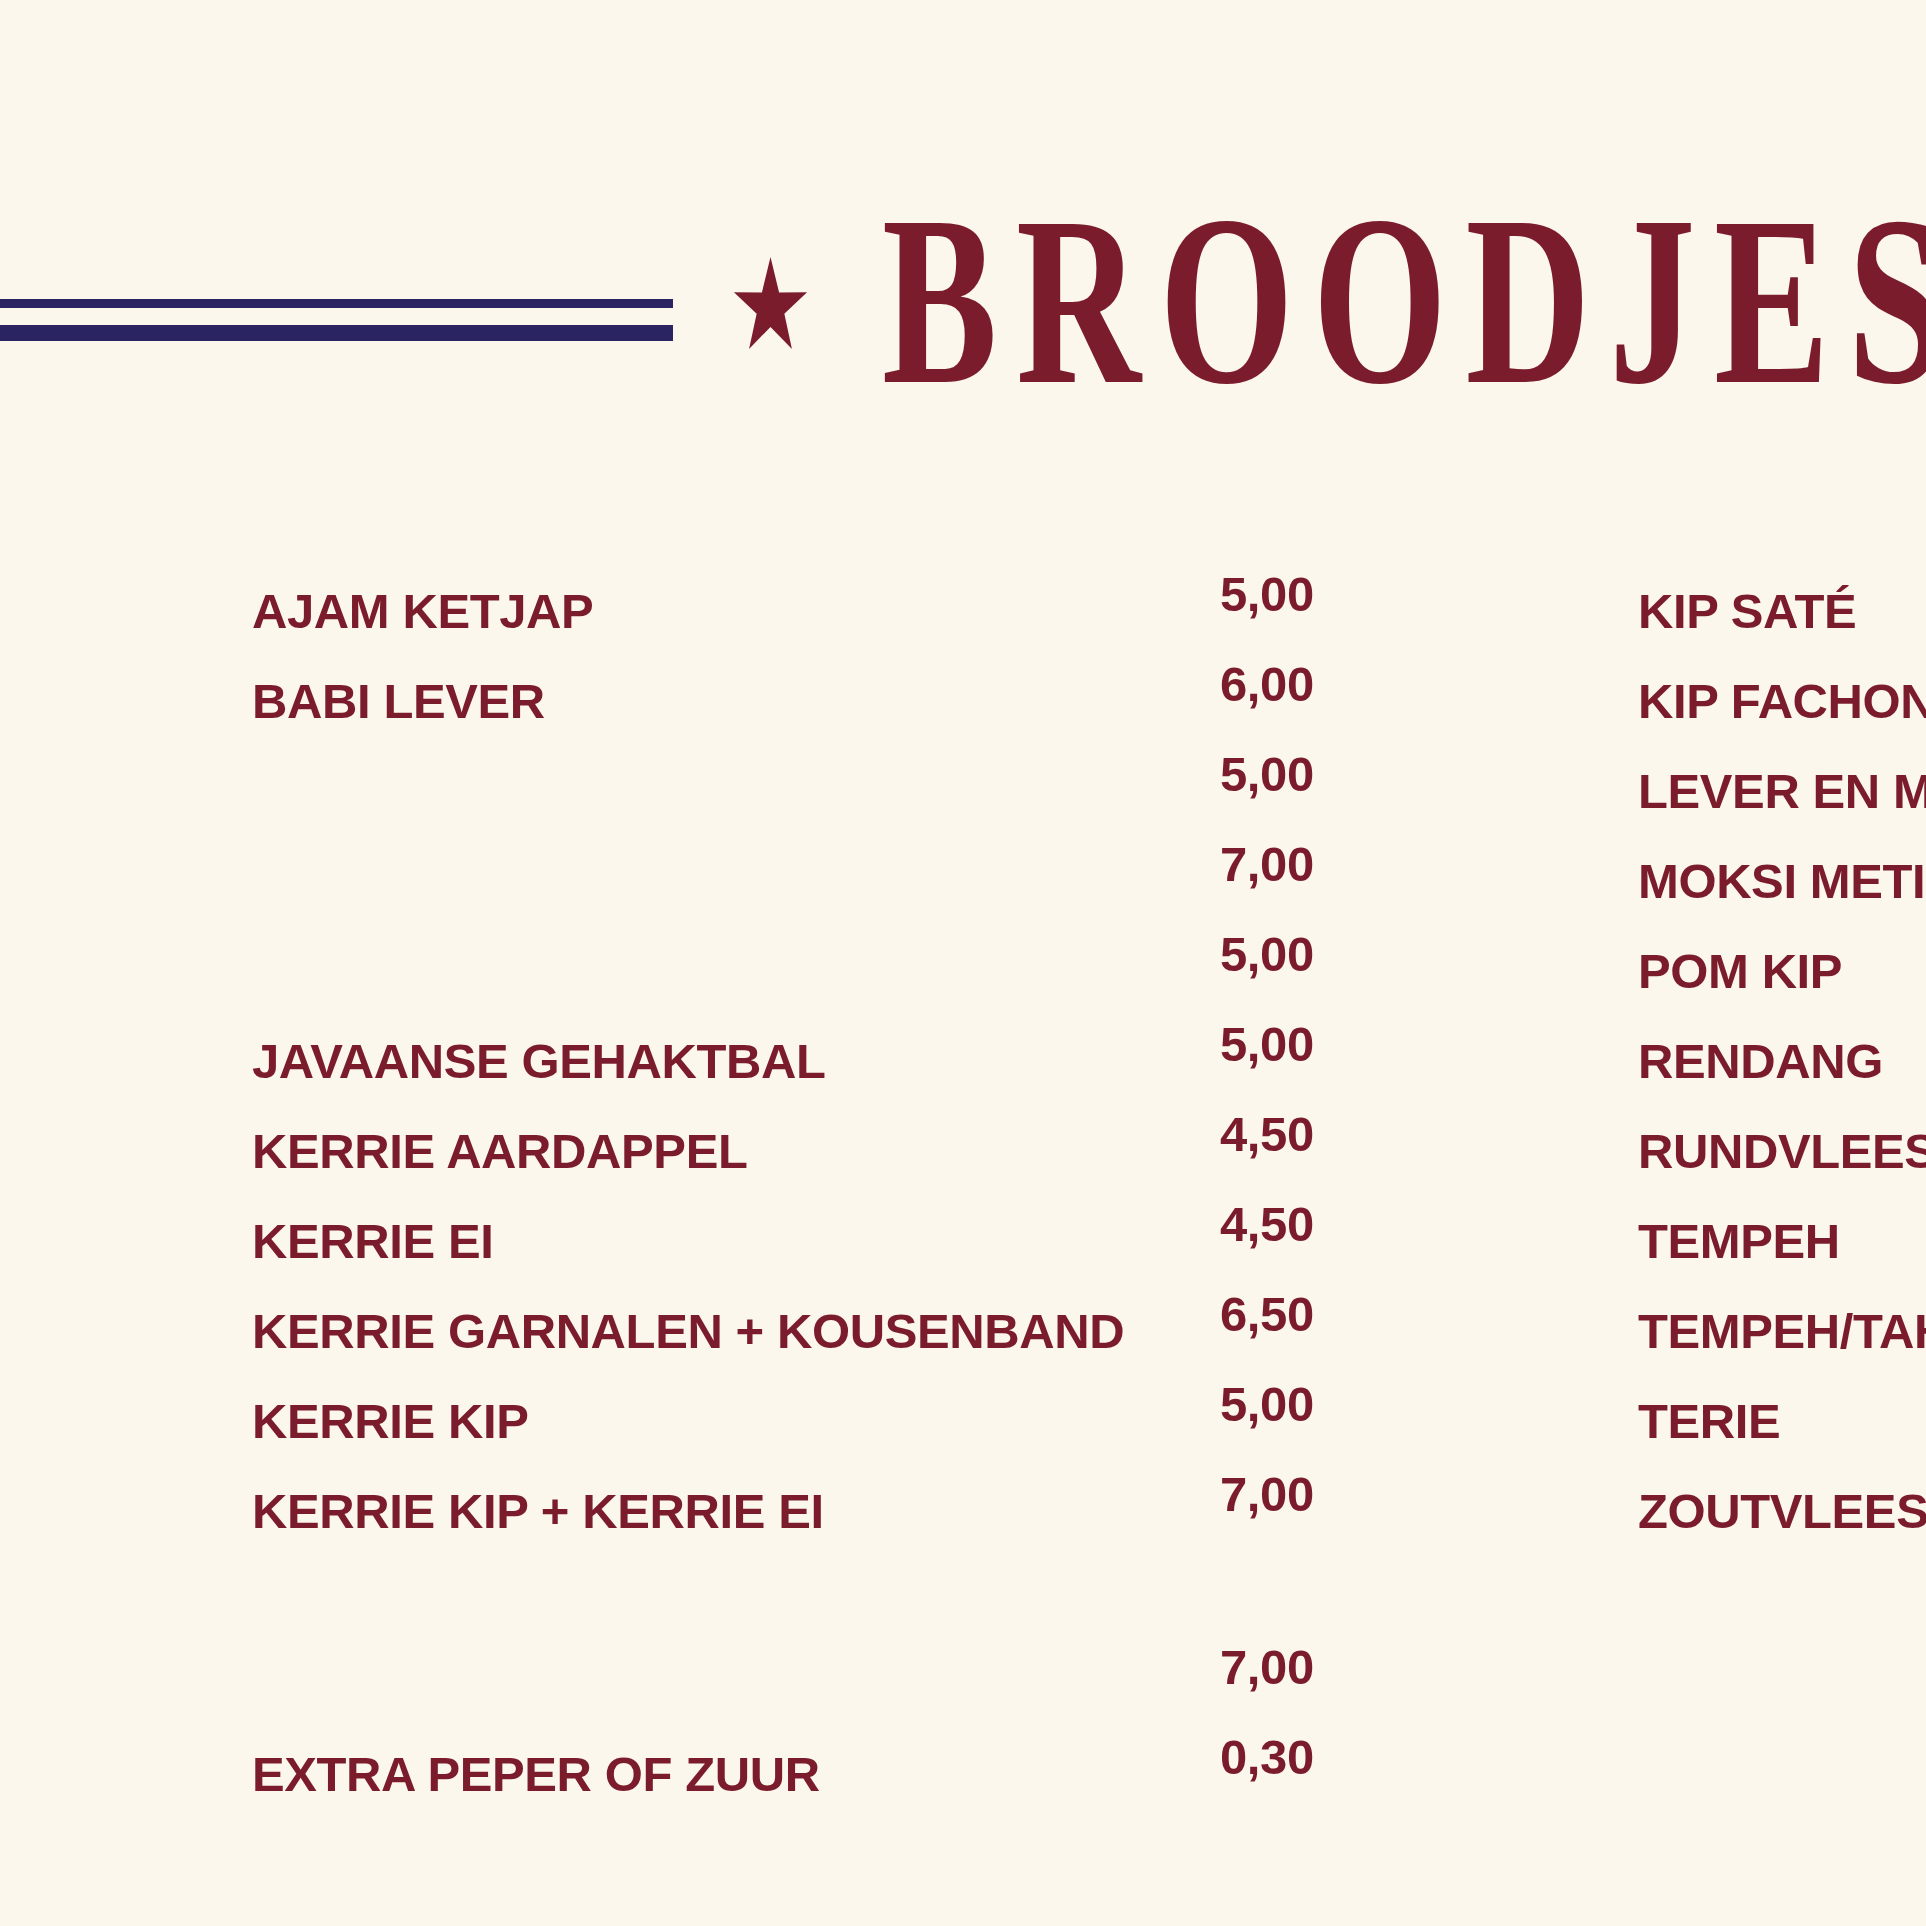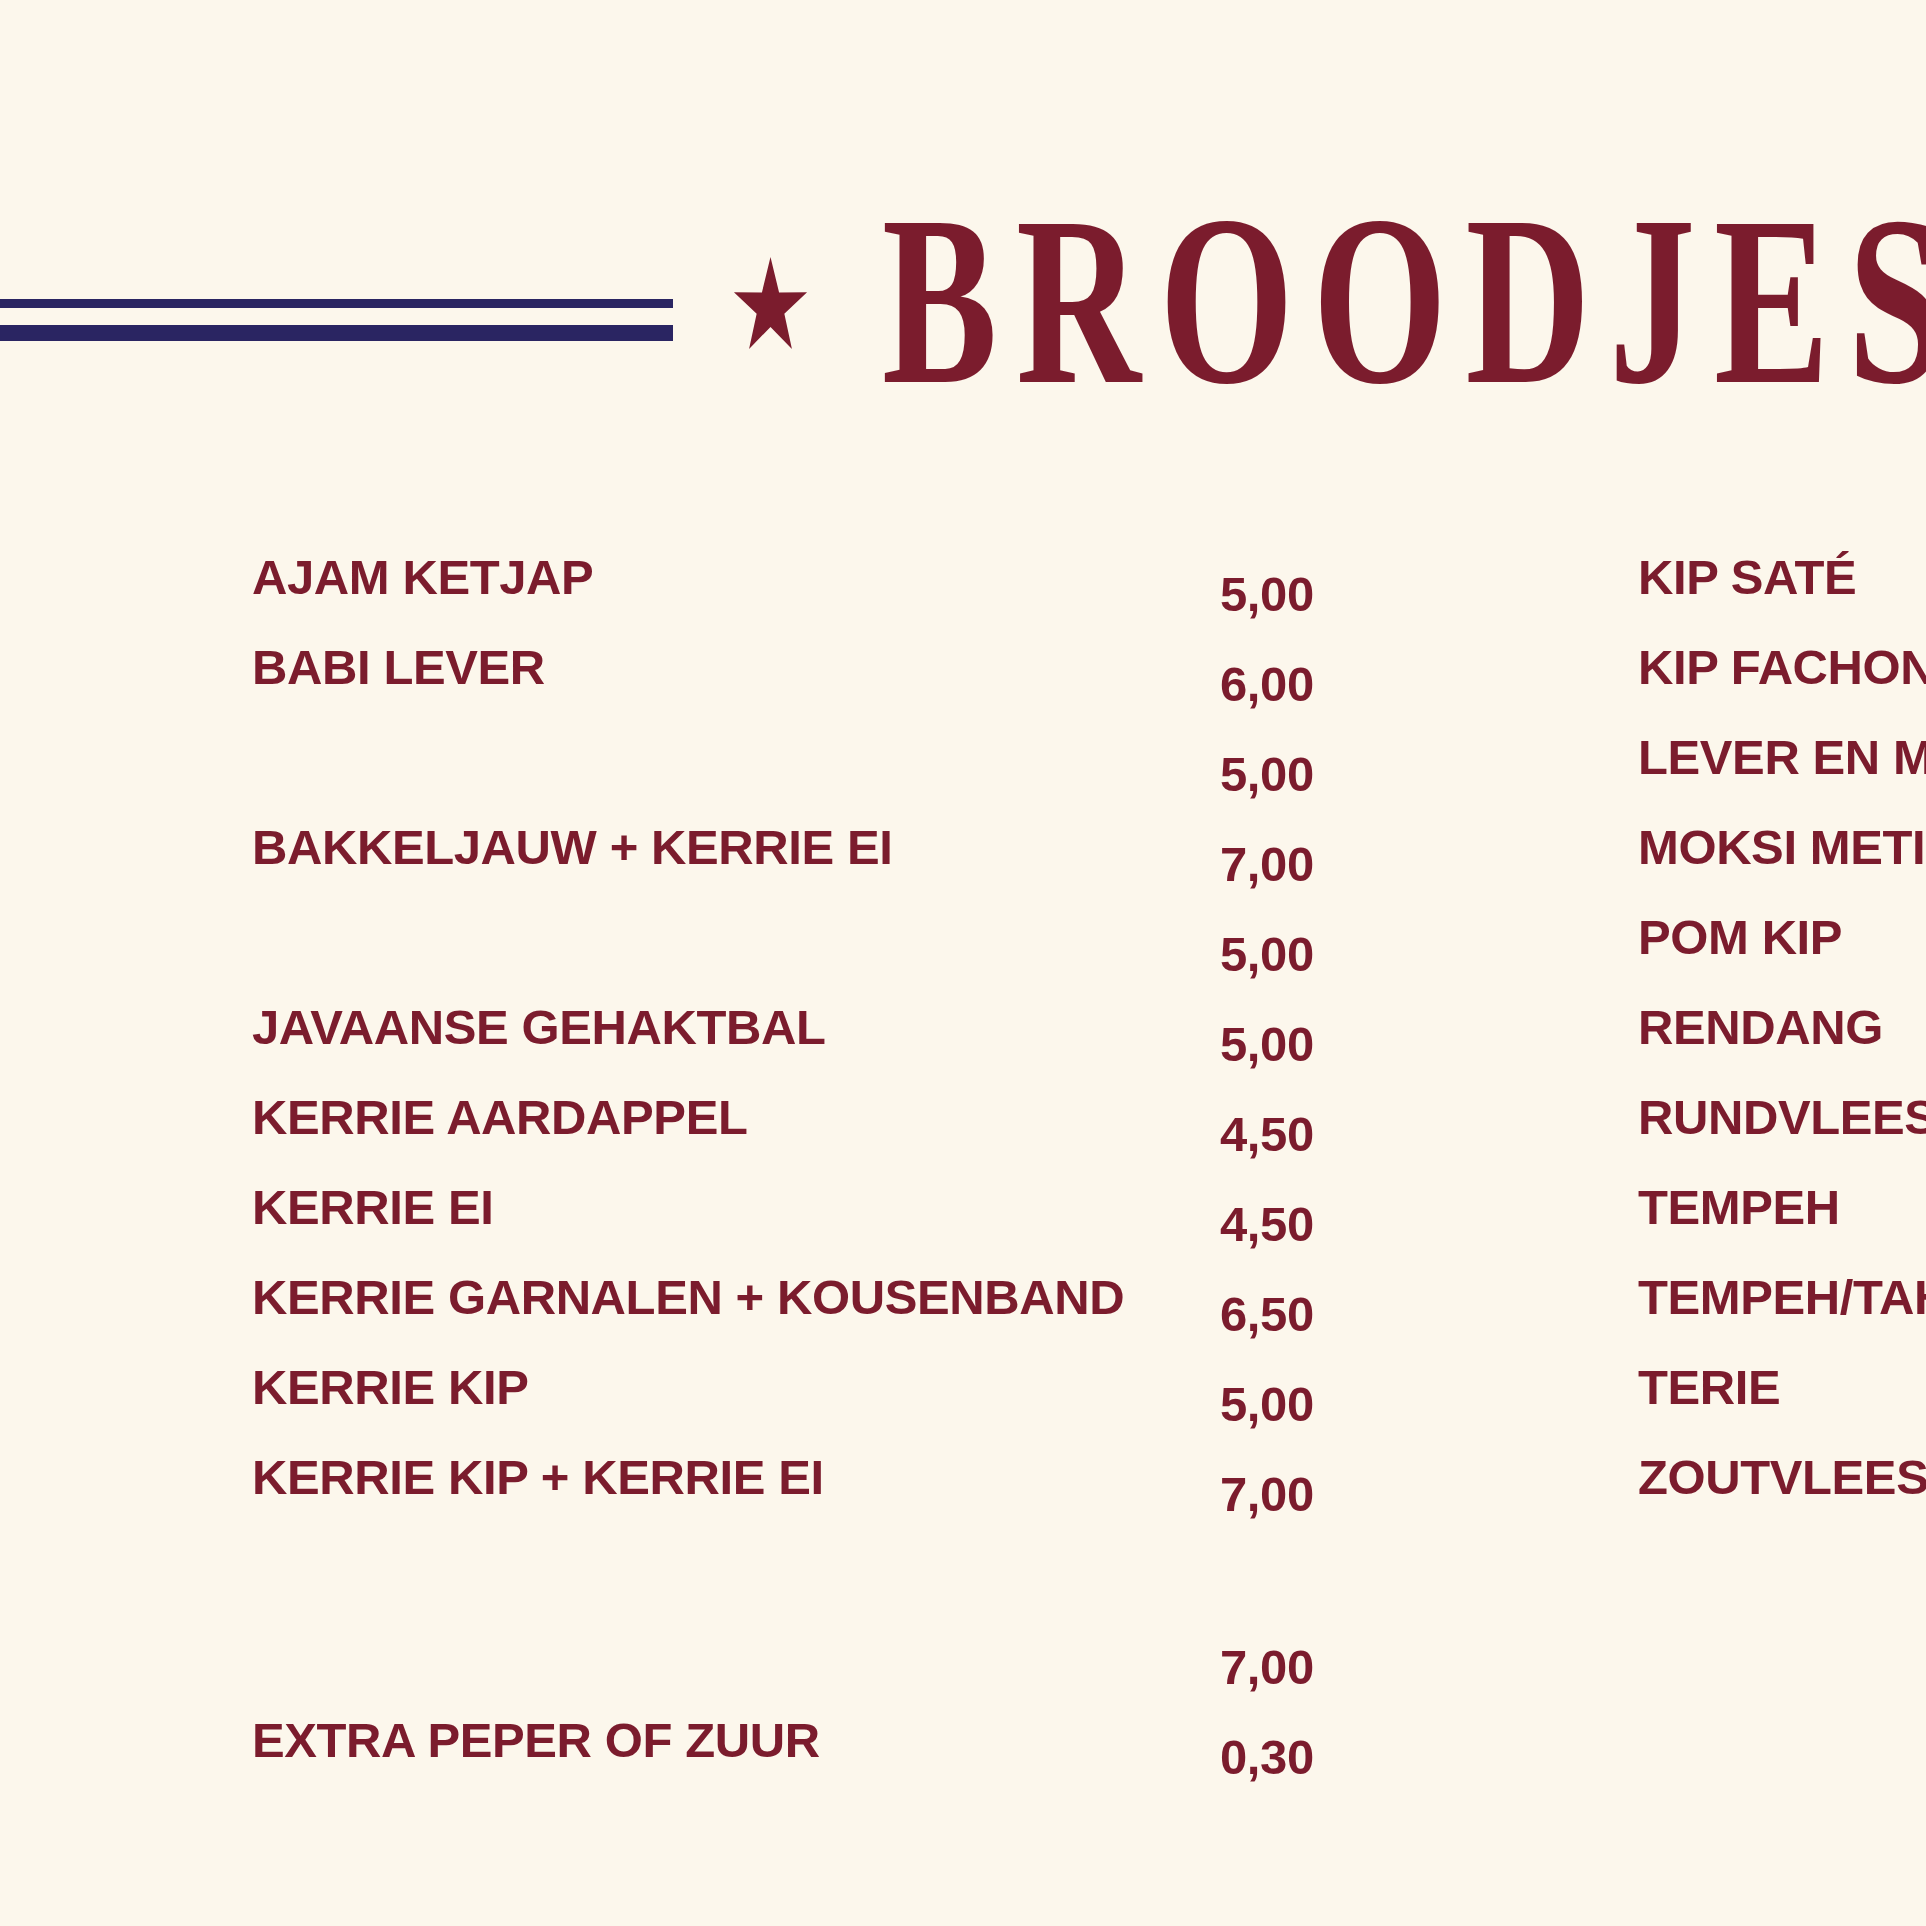--- a/index.html
+++ b/index.html
@@ -38,21 +38,21 @@
   }
 
   
   .col { position: absolute; }
   .col-left        { left: 252px;  top: 549px; width: 1194px; }
   .col-left-extras { left: 252px;  top: 1622px; width: 1194px; }
   .col-right       { left: 1638px; top: 549px; width: 1184px; }
 
   .menu-row {
     position: relative; height: 90px;
-    display: flex; align-items: flex-start;
+    display: flex; align-items: flex-end;
   }
   .menu-row .label, .menu-row .price {
     font-weight: bold; font-size: 49px;
     letter-spacing: -0.4px;
     color: #7B1C2D; white-space: nowrap;
   }
   .menu-row .price { position: absolute; top: 50%; transform: translateY(-50%); }
   .col-left .menu-row .price,
   .col-left-extras .menu-row .price { left: 968px; }
 </style>
@@ -83,21 +83,20 @@
   <div class="menu-row">
     <span class="label">BABI LEVER</span>
     <span class="price">6,00</span>
   </div>
 
   <div class="menu-row">
     <span class="price">5,00</span>
   </div>
 
   <div class="menu-row">
-    <span class="label">BAKKELJAUW + KERRIE EI</span>
     <span class="price">7,00</span>
   </div>
 
   <div class="menu-row">
     <span class="price">5,00</span>
   </div>
 
   <div class="menu-row">
     <span class="label">JAVAANSE GEHAKTBAL</span>
     <span class="price">5,00</span>

